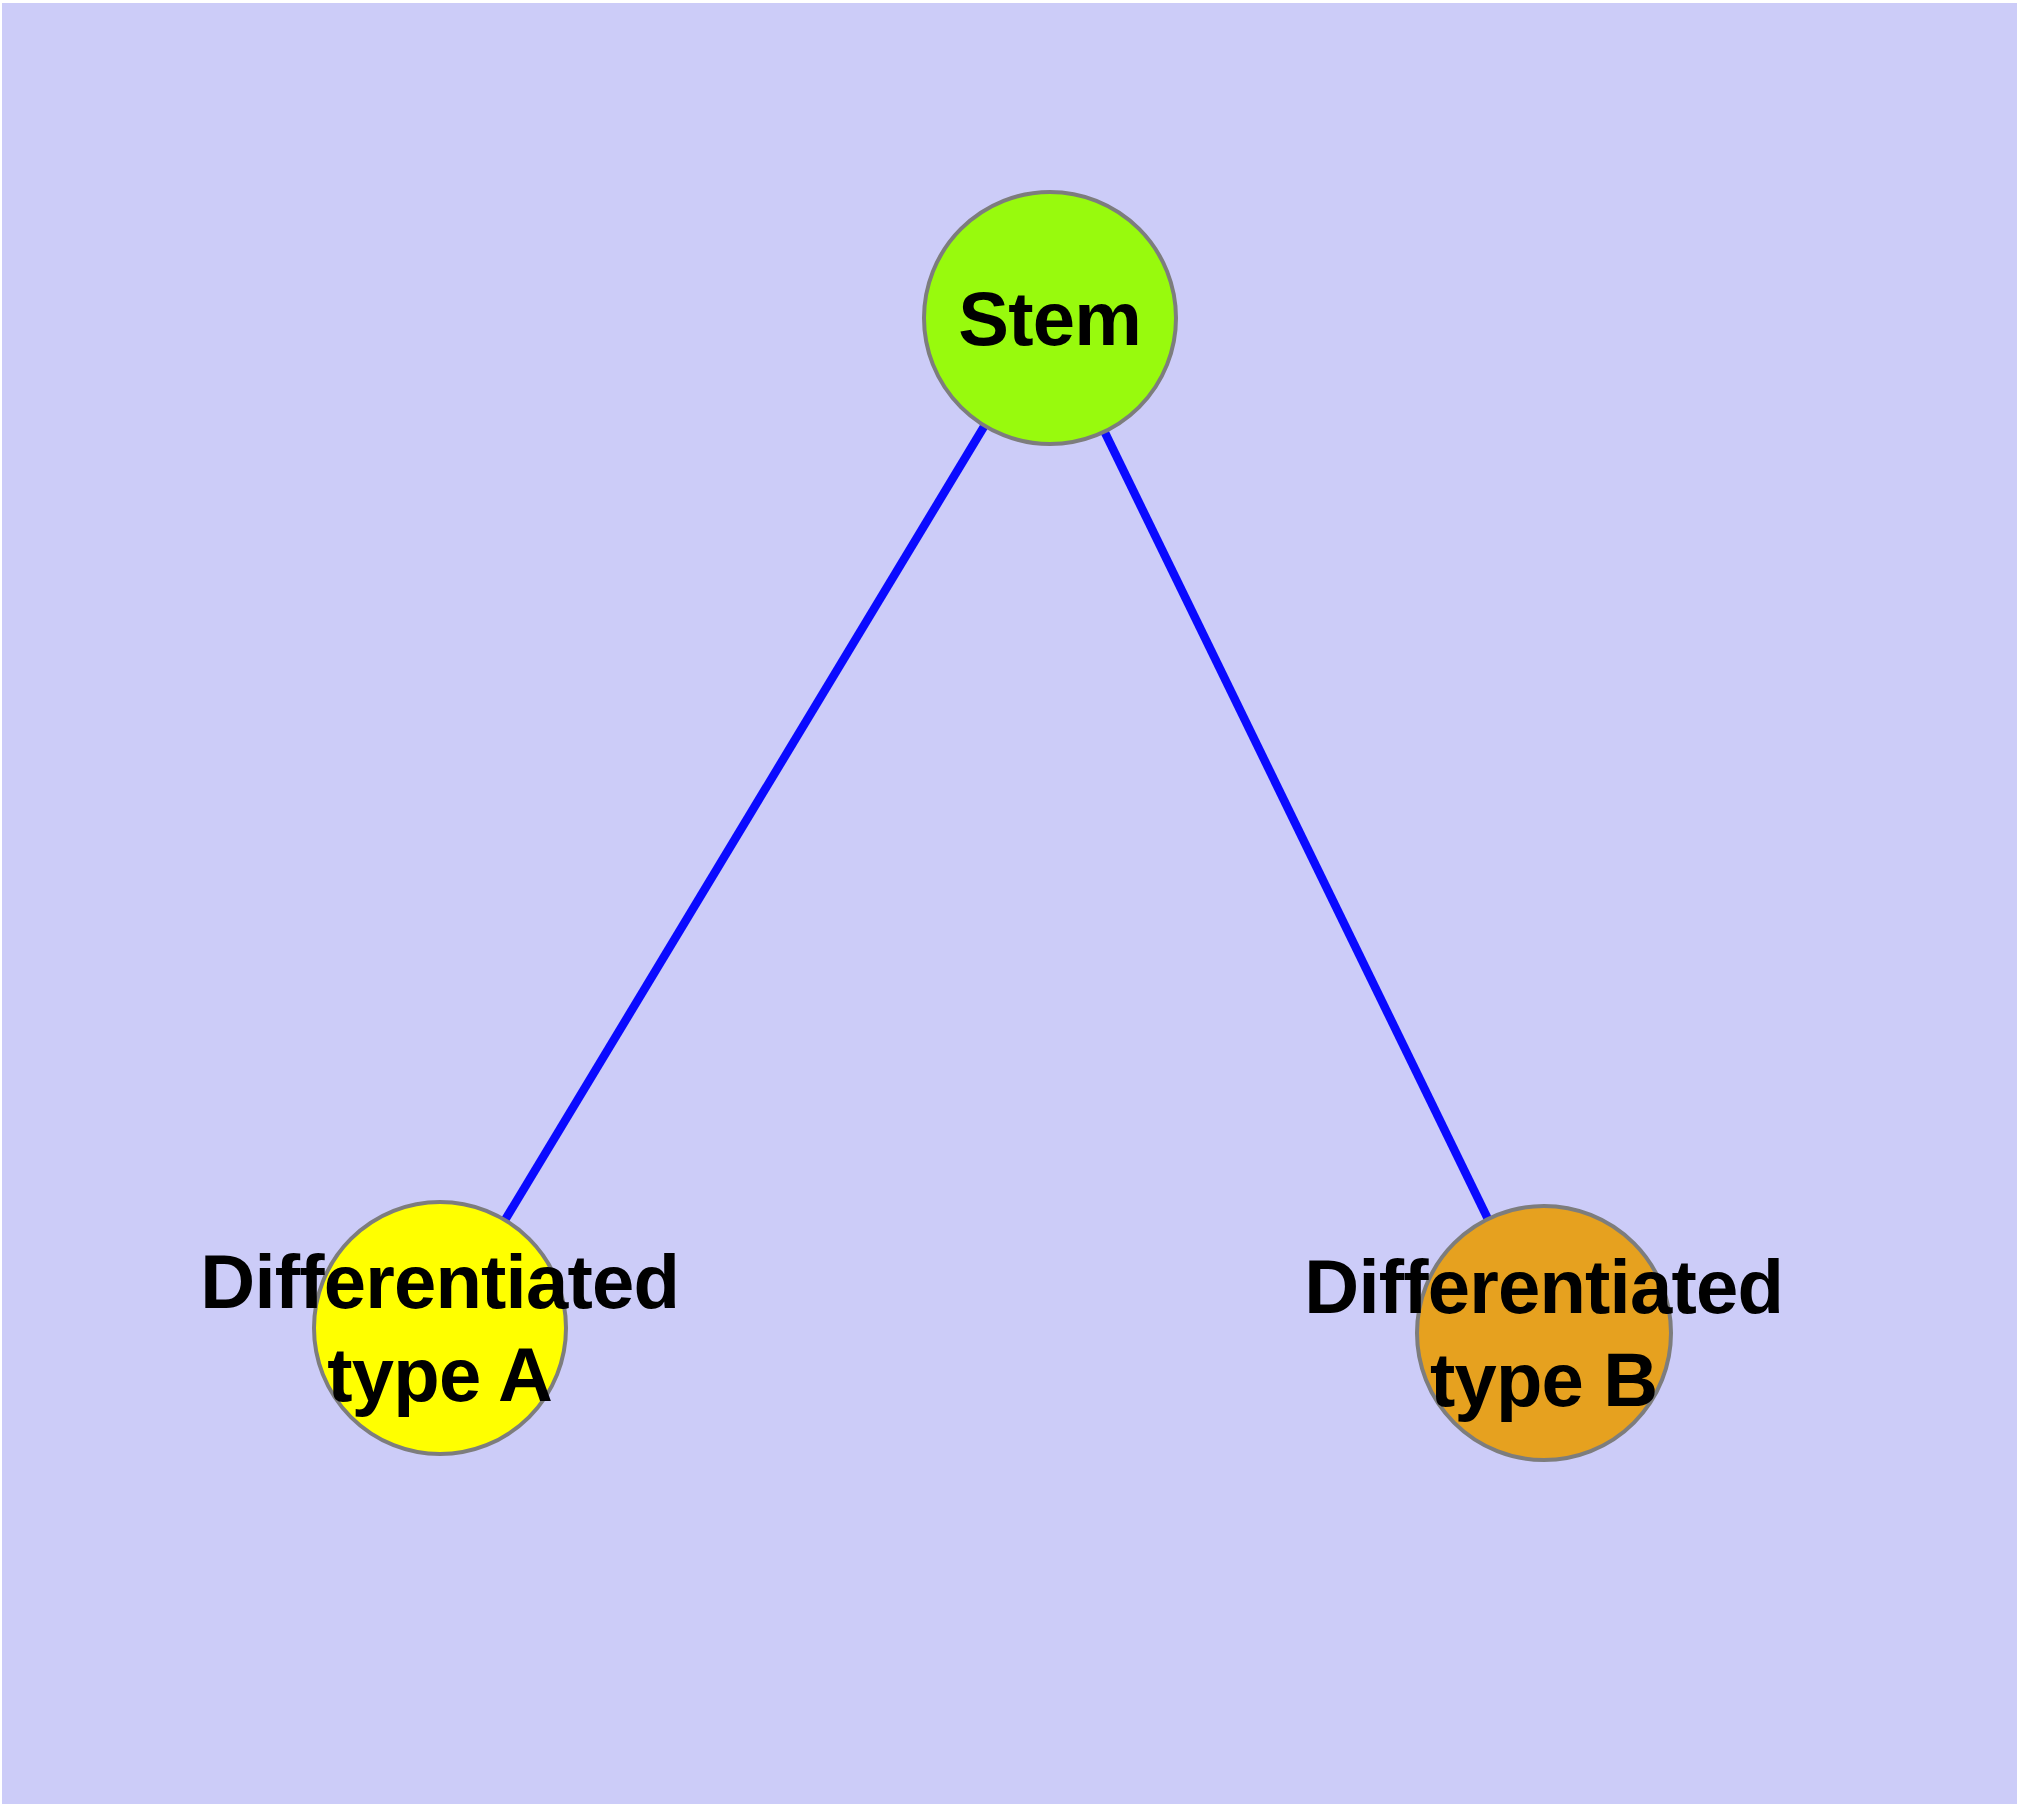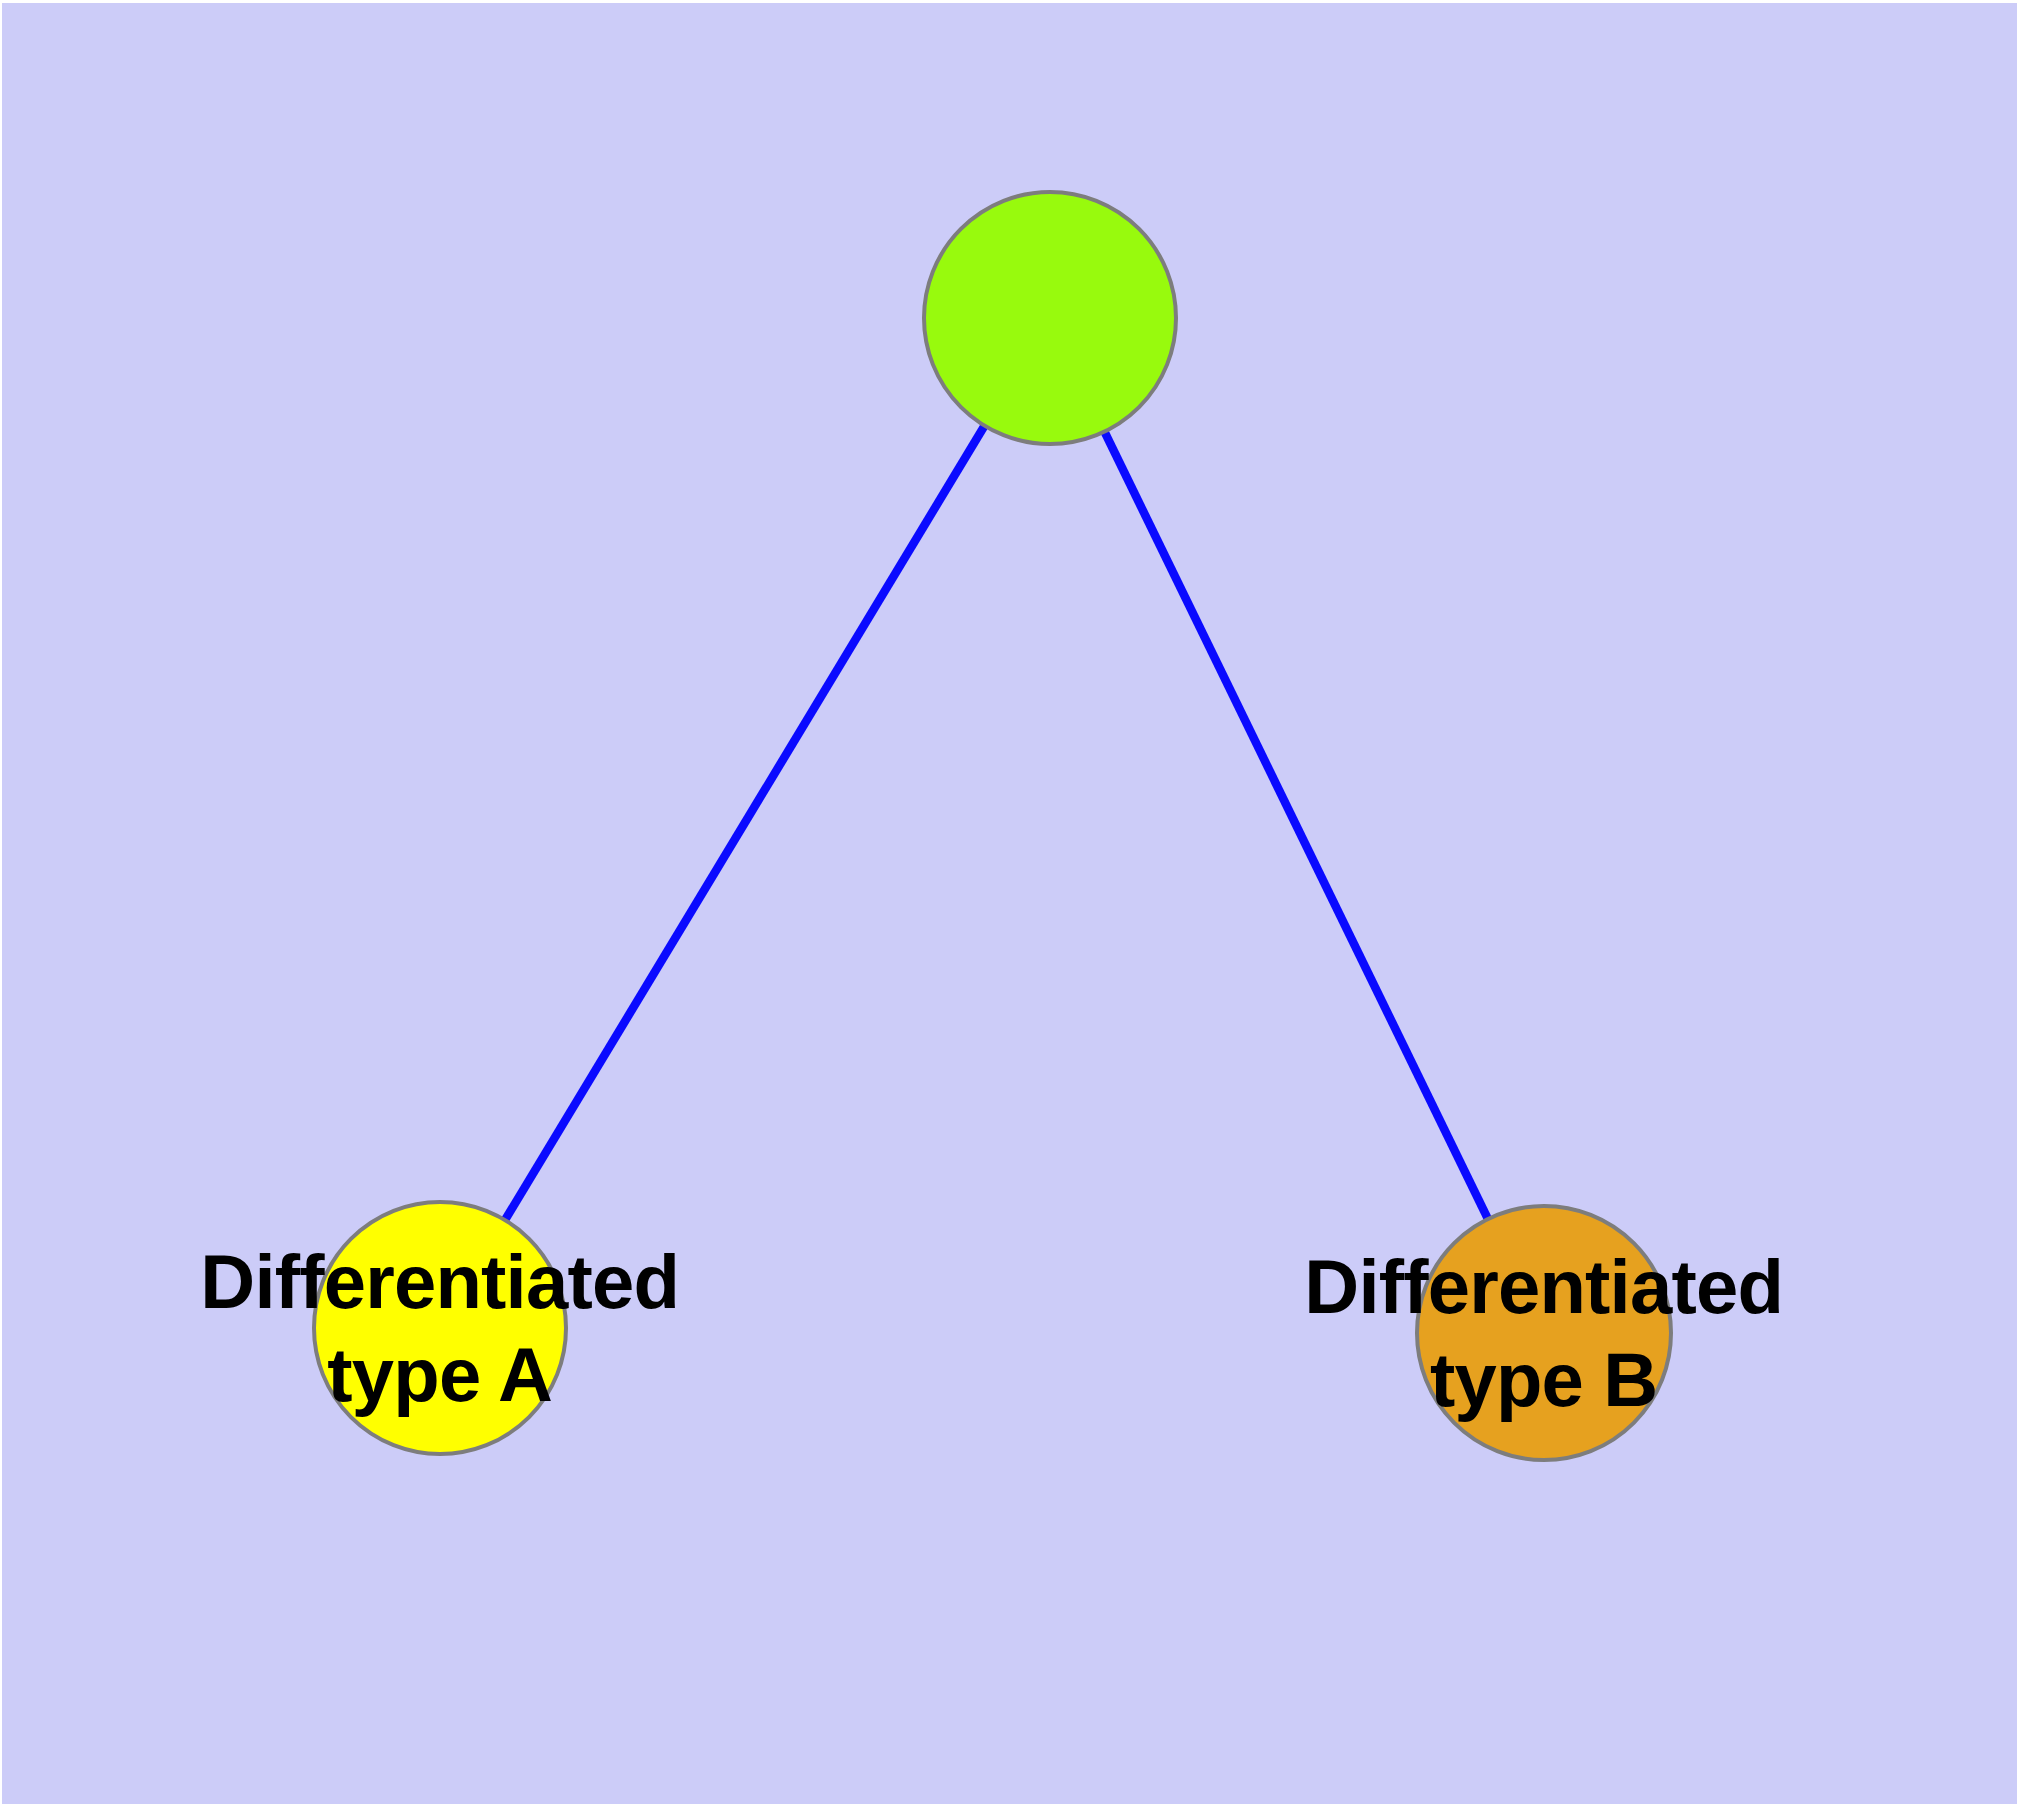--- a/index.html
+++ b/index.html
@@ -57,20 +57,21 @@
 
     <svg id="edge-layer" xmlns="http://www.w3.org/2000/svg" viewBox="0 0 2378 2125" width="2015" height="1801">
       <line class="edge" x1="1236" y1="372" x2="517" y2="1563" stroke="#0A0AFF" stroke-width="10"></line>
       <line class="edge" x1="1236" y1="372" x2="1819" y2="1569" stroke="#0A0AFF" stroke-width="10"></line>
     </svg>
 
     <div class="node-circle" style="left: 1048px; top: 315px; width: 256px; height: 256px; background: rgb(152, 250, 13); border: 4.2px solid rgb(125, 125, 125);"></div>
     <div class="node-circle" style="left: 438px; top: 1325px; width: 256px; height: 256px; background: rgb(255, 255, 0); border: 4.2px solid rgb(125, 125, 125);"></div>
     <div class="node-circle" style="left: 1542px; top: 1330px; width: 258px; height: 258px; background: rgb(230, 161, 31); border: 4.2px solid rgb(125, 125, 125);"></div>
 
+    <div class="node-label" style="left: 1048px; top: 315px; color: rgb(0, 0, 0);">Stem</div>
     <div class="node-label" style="left: 438px; top: 1325px; color: rgb(0, 0, 0);">Differentiated
 type A</div>
     <div class="node-label" style="left: 1542px; top: 1330px; color: rgb(0, 0, 0);">Differentiated
 type B</div>
 
   </div>
 </div>
 
 
 </body></html>

